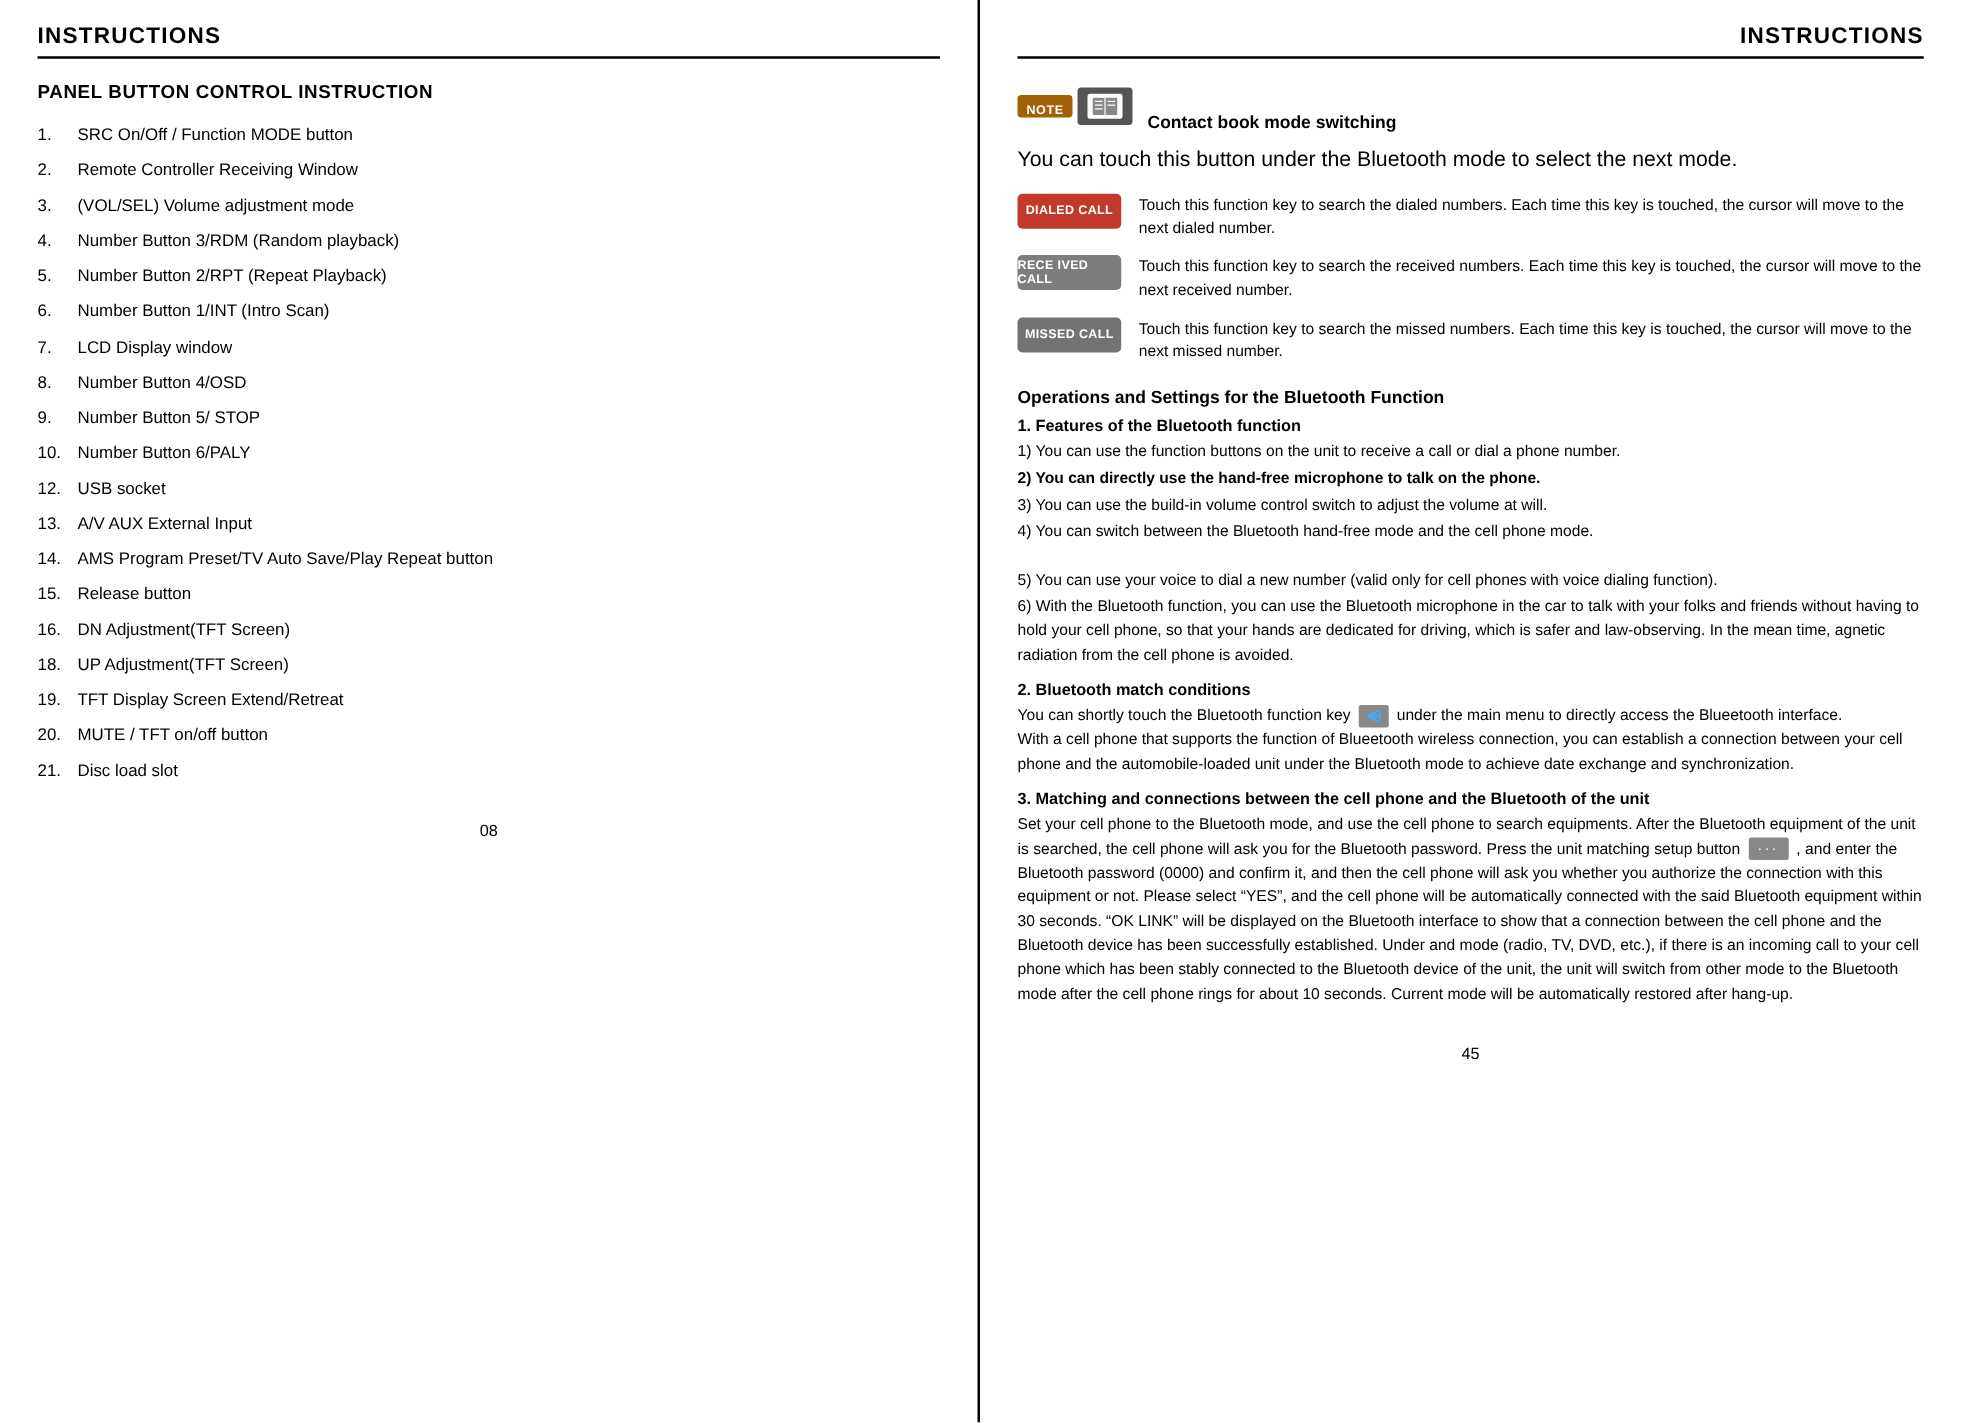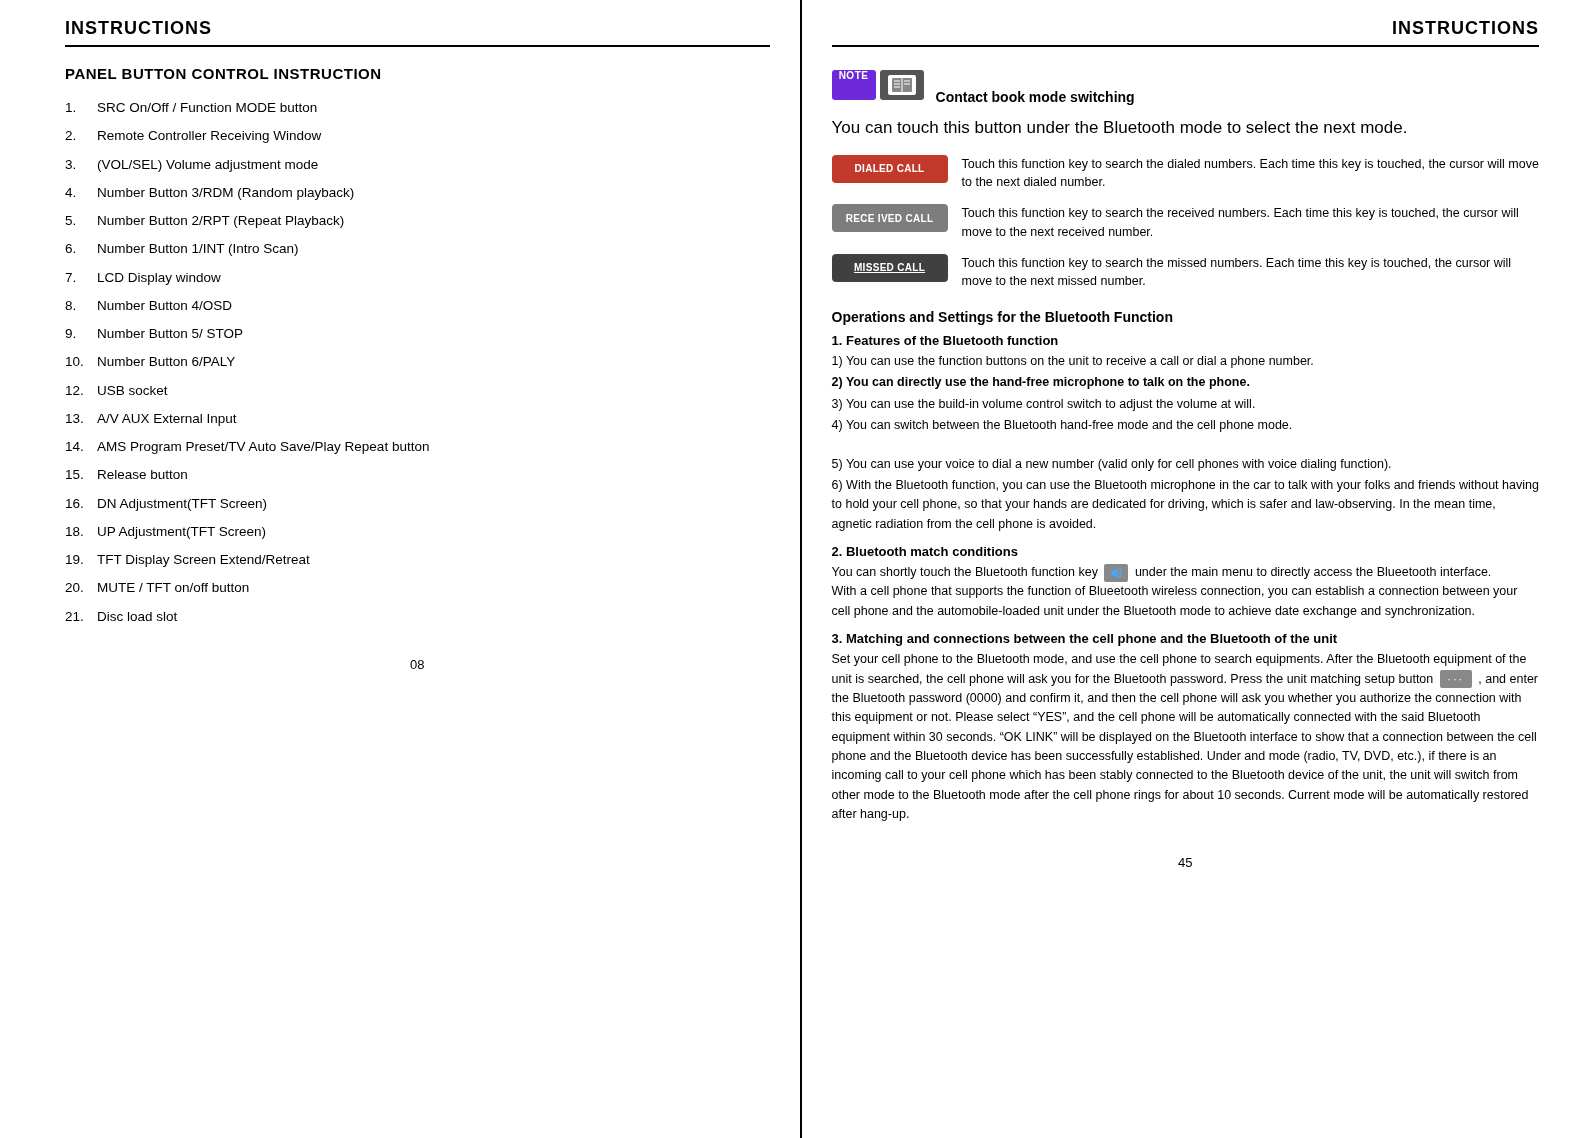--- a/index.html
+++ b/index.html
@@ -8,21 +8,20 @@
       font-size: 13px;
       background: #fff;
       color: #000;
       width: 1569px;
       min-height: 1138px;
     }
     .page-container {
       display: flex;
       width: 1569px;
       min-height: 1138px;
-      padding-left: 35px;
     }
     
     .left-col {
       width: 784px;
       border-right: 2px solid #000;
       padding: 18px 30px 18px 30px;
     }
     .left-col .page-header {
       font-size: 18px;
       font-weight: bold;
@@ -85,26 +84,26 @@
       display: flex;
       align-items: center;
       margin-bottom: 10px;
     }
     .contact-book-icon {
       display: flex;
       align-items: center;
       margin-right: 12px;
     }
     .note-icon {
-      background: #6d28d9;
+      background: #a16207;
       border-radius: 3px;
       width: 44px;
-      height: 30px;
-      display: flex;
-      align-items: flex-start;
+      height: 18px;
+      display: flex;
+      align-items: flex-end;
       justify-content: center;
       font-size: 10px;
       font-weight: bold;
       color: #fff;
       letter-spacing: 0.5px;
       margin-right: 4px;
     }
     .contact-book-img {
       width: 44px;
       height: 30px;
@@ -134,36 +133,36 @@
       line-height: 1.5;
     }
 
     
     .call-item {
       display: flex;
       align-items: flex-start;
       margin-bottom: 12px;
     }
     .call-btn {
-      width: 116px;
+      width: 83px;
       height: 28px;
       border-radius: 4px;
       display: flex;
       align-items: center;
       justify-content: center;
       font-size: 10px;
       font-weight: bold;
       color: #fff;
       margin-right: 14px;
       flex-shrink: 0;
       letter-spacing: 0.3px;
     }
     .call-btn.dialed { background: #c0392b; }
     .call-btn.received { background: #7d7d7d; }
-    .call-btn.missed { background: #404040; text-decoration: underline; }
+    .call-btn.missed { background: #737373; }
     .call-text {
       font-size: 12.5px;
       line-height: 1.5;
     }
 
     
     .ops-title {
       font-size: 14px;
       font-weight: bold;
       margin-top: 18px;

